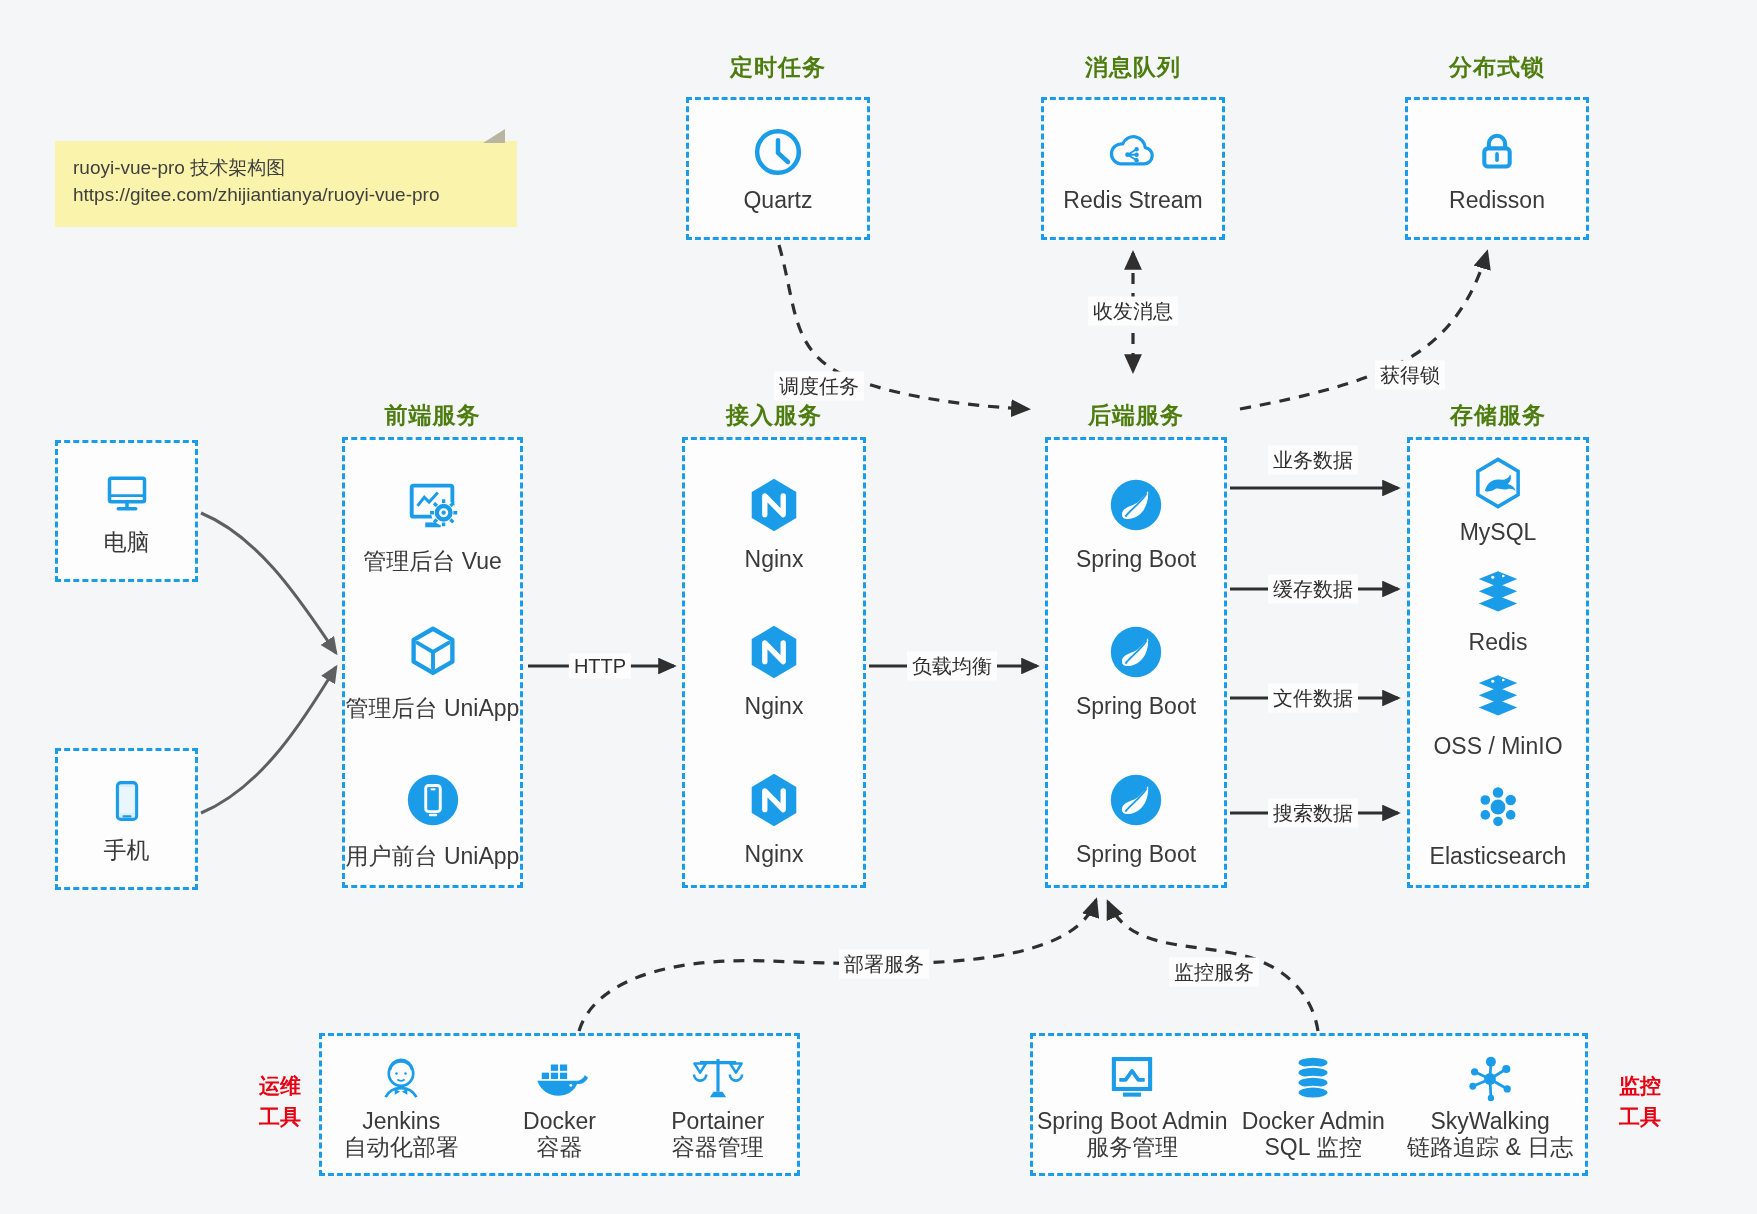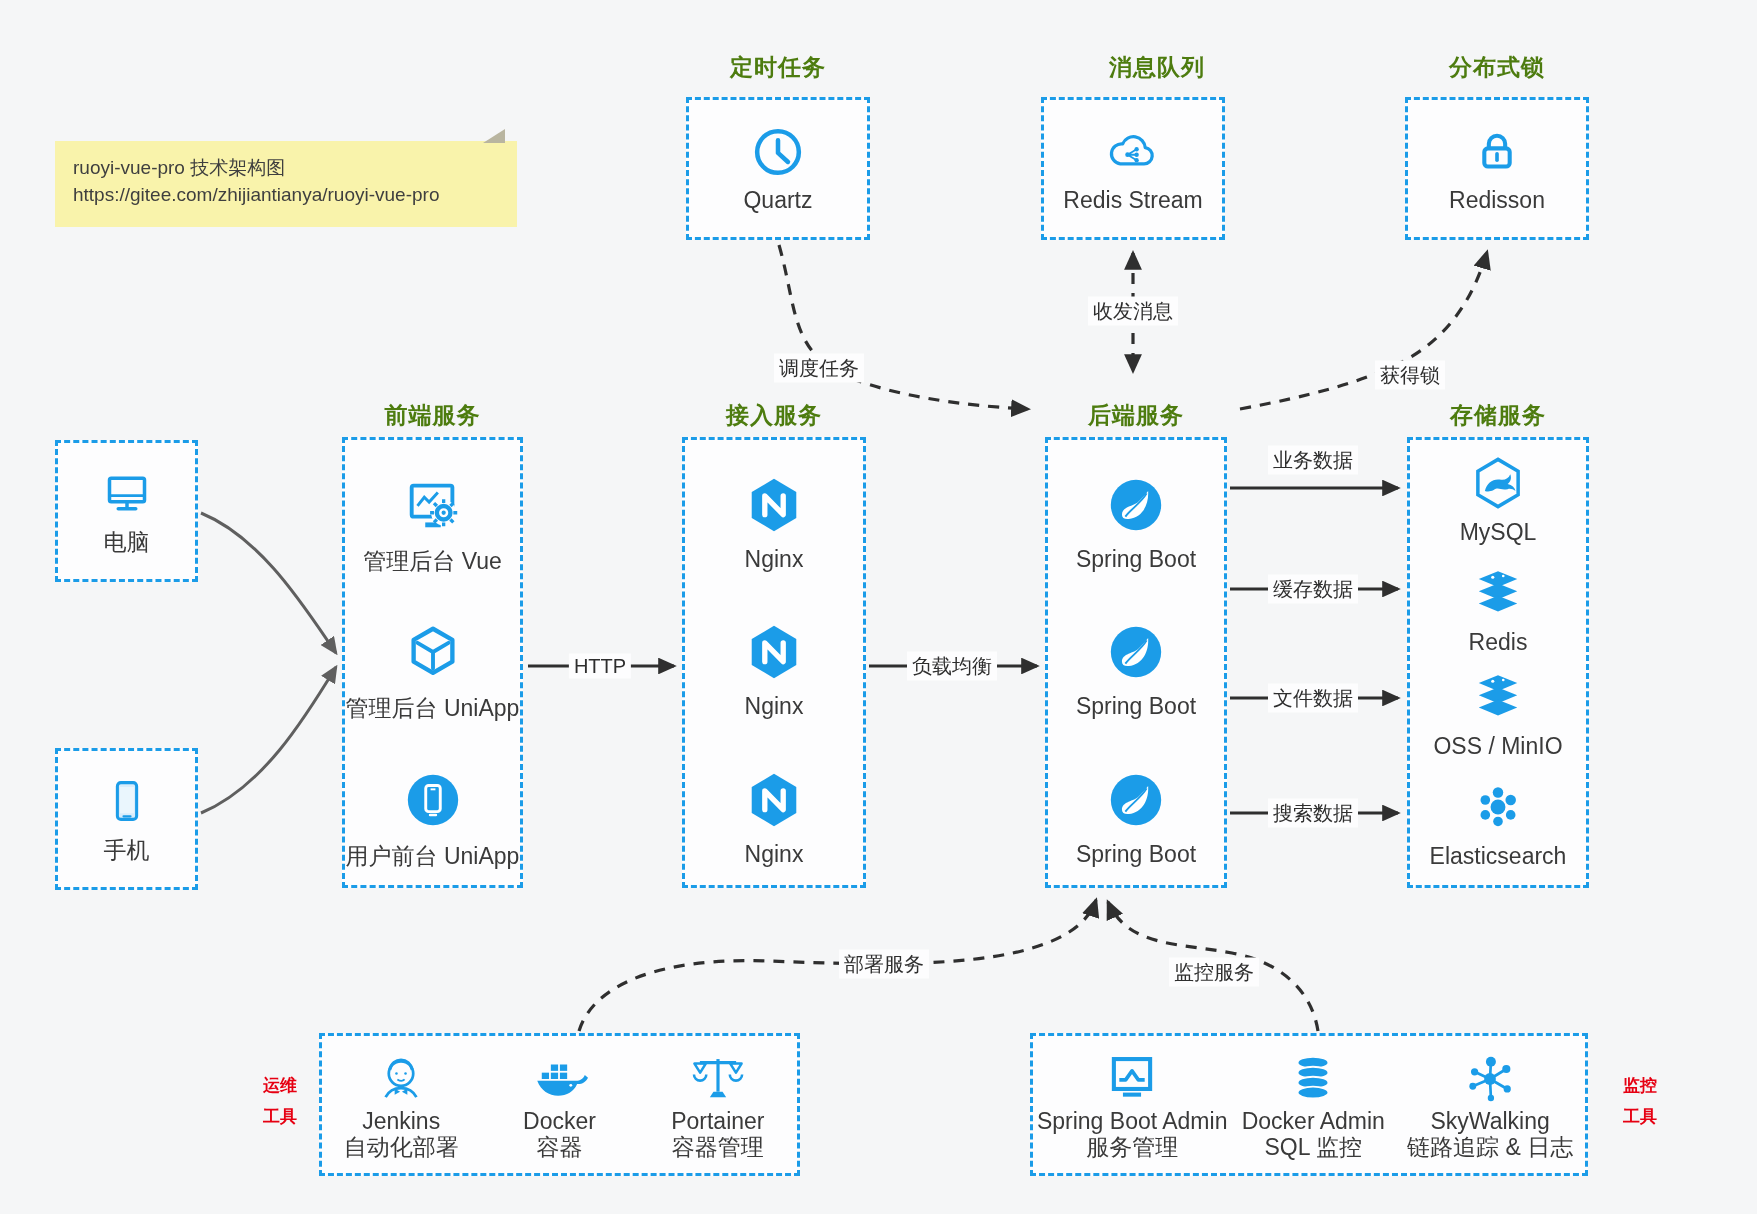--- a/index.html
+++ b/index.html
@@ -7,21 +7,21 @@
           font-family:"Liberation Sans","DejaVu Sans",sans-serif;color:#3a3a3a;}
   .edges{position:absolute;left:0;top:0;z-index:3;pointer-events:none;}
   .box{position:absolute;border:3px dashed #1b9ce8;background:#fdfdfe;box-sizing:border-box;z-index:2;}
   .top-box{top:97px;width:184px;height:143px;display:flex;align-items:center;justify-content:center;}
   .main-box{top:437px;height:451px;}
   .bottom-box{top:1033px;height:143px;display:flex;flex-direction:row;align-items:stretch;}
   .group-title{position:absolute;color:#4d7c0f;font-weight:bold;font-size:23px;text-align:center;
                letter-spacing:1px;z-index:2;white-space:nowrap;}
   .top-title{top:52px;}
   .main-title{top:400px;}
-  .side-title{position:absolute;top:1070px;width:80px;color:#e60012;font-weight:bold;font-size:17px;
+  .side-title{position:absolute;top:1070px;width:80px;color:#e60012;font-weight:bold;font-size:21px;
               line-height:31px;text-align:center;z-index:2;}
   .node{display:flex;flex-direction:column;align-items:center;gap:6px;}
   .vnode{position:absolute;left:0;right:0;display:flex;flex-direction:column;align-items:center;gap:10px;}
   .vnode4{gap:8px;}
   .bnode{flex:1;display:flex;flex-direction:column;align-items:center;padding-top:14px;line-height:26px;}
   .node-label{font-size:23px;color:#3a3a3a;white-space:nowrap;text-align:center;}
   .icon{display:block;color:#1b9ce8;}
   .edge-label{position:absolute;transform:translate(-50%,-50%);background:#fdfdfe;padding:1px 5px;
               font-size:20px;color:#2e2e2e;white-space:nowrap;z-index:4;}
   .note{position:absolute;left:55px;top:97px;width:462px;height:86px;background:#f9f3ab;z-index:2;
@@ -68,21 +68,21 @@
   <div class="box top-box" style="left:686px">
     <div class="node">
       <svg class="icon" width="58" height="58" viewBox="0 0 64 64">
         <circle cx="32" cy="32" r="23" fill="none" stroke="currentColor" stroke-width="5"></circle>
         <path d="M32 19 V33 L43 43" fill="none" stroke="currentColor" stroke-width="5" stroke-linecap="round" stroke-linejoin="round"></path>
       </svg>
       <div class="node-label">Quartz</div>
     </div>
   </div>
 
-  <div class="group-title top-title" style="left:1065px;width:184px">消息队列</div>
+  <div class="group-title top-title" style="left:1041px;width:184px">消息队列</div>
   <div class="box top-box" style="left:1041px">
     <div class="node">
       <svg class="icon" width="58" height="58" viewBox="0 0 64 64">
         <path d="M18 45 h26 a9 9 0 0 0 1.5 -17.9 A13 13 0 0 0 20.6 23 A10 10 0 0 0 18 45 Z" fill="none" stroke="currentColor" stroke-width="3.6" stroke-linejoin="round"></path>
         <circle cx="26" cy="35" r="2.6" fill="currentColor"></circle>
         <circle cx="36" cy="29" r="2.4" fill="currentColor"></circle>
         <circle cx="36" cy="35" r="2.4" fill="currentColor"></circle>
         <circle cx="36" cy="41" r="2.4" fill="currentColor"></circle>
         <path d="M26 35 L36 29 M26 35 H36 M26 35 L36 41" stroke="currentColor" stroke-width="2"></path>
       </svg>
@@ -338,19 +338,19 @@
     <div>监控</div>
     <div>工具</div>
   </div>
 
   <div class="edge-label" style="left:600px;top:666px">HTTP</div>
   <div class="edge-label" style="left:952px;top:666px">负载均衡</div>
   <div class="edge-label" style="left:1313px;top:460px">业务数据</div>
   <div class="edge-label" style="left:1313px;top:589px">缓存数据</div>
   <div class="edge-label" style="left:1313px;top:698px">文件数据</div>
   <div class="edge-label" style="left:1313px;top:813px">搜索数据</div>
-  <div class="edge-label" style="left:819px;top:368px">调度任务</div>
+  <div class="edge-label" style="left:819px;top:386px">调度任务</div>
   <div class="edge-label" style="left:1133px;top:311px">收发消息</div>
   <div class="edge-label" style="left:1410px;top:375px">获得锁</div>
   <div class="edge-label" style="left:884px;top:964px">部署服务</div>
   <div class="edge-label" style="left:1214px;top:972px">监控服务</div>
 
 </div>
 
 </body></html>

